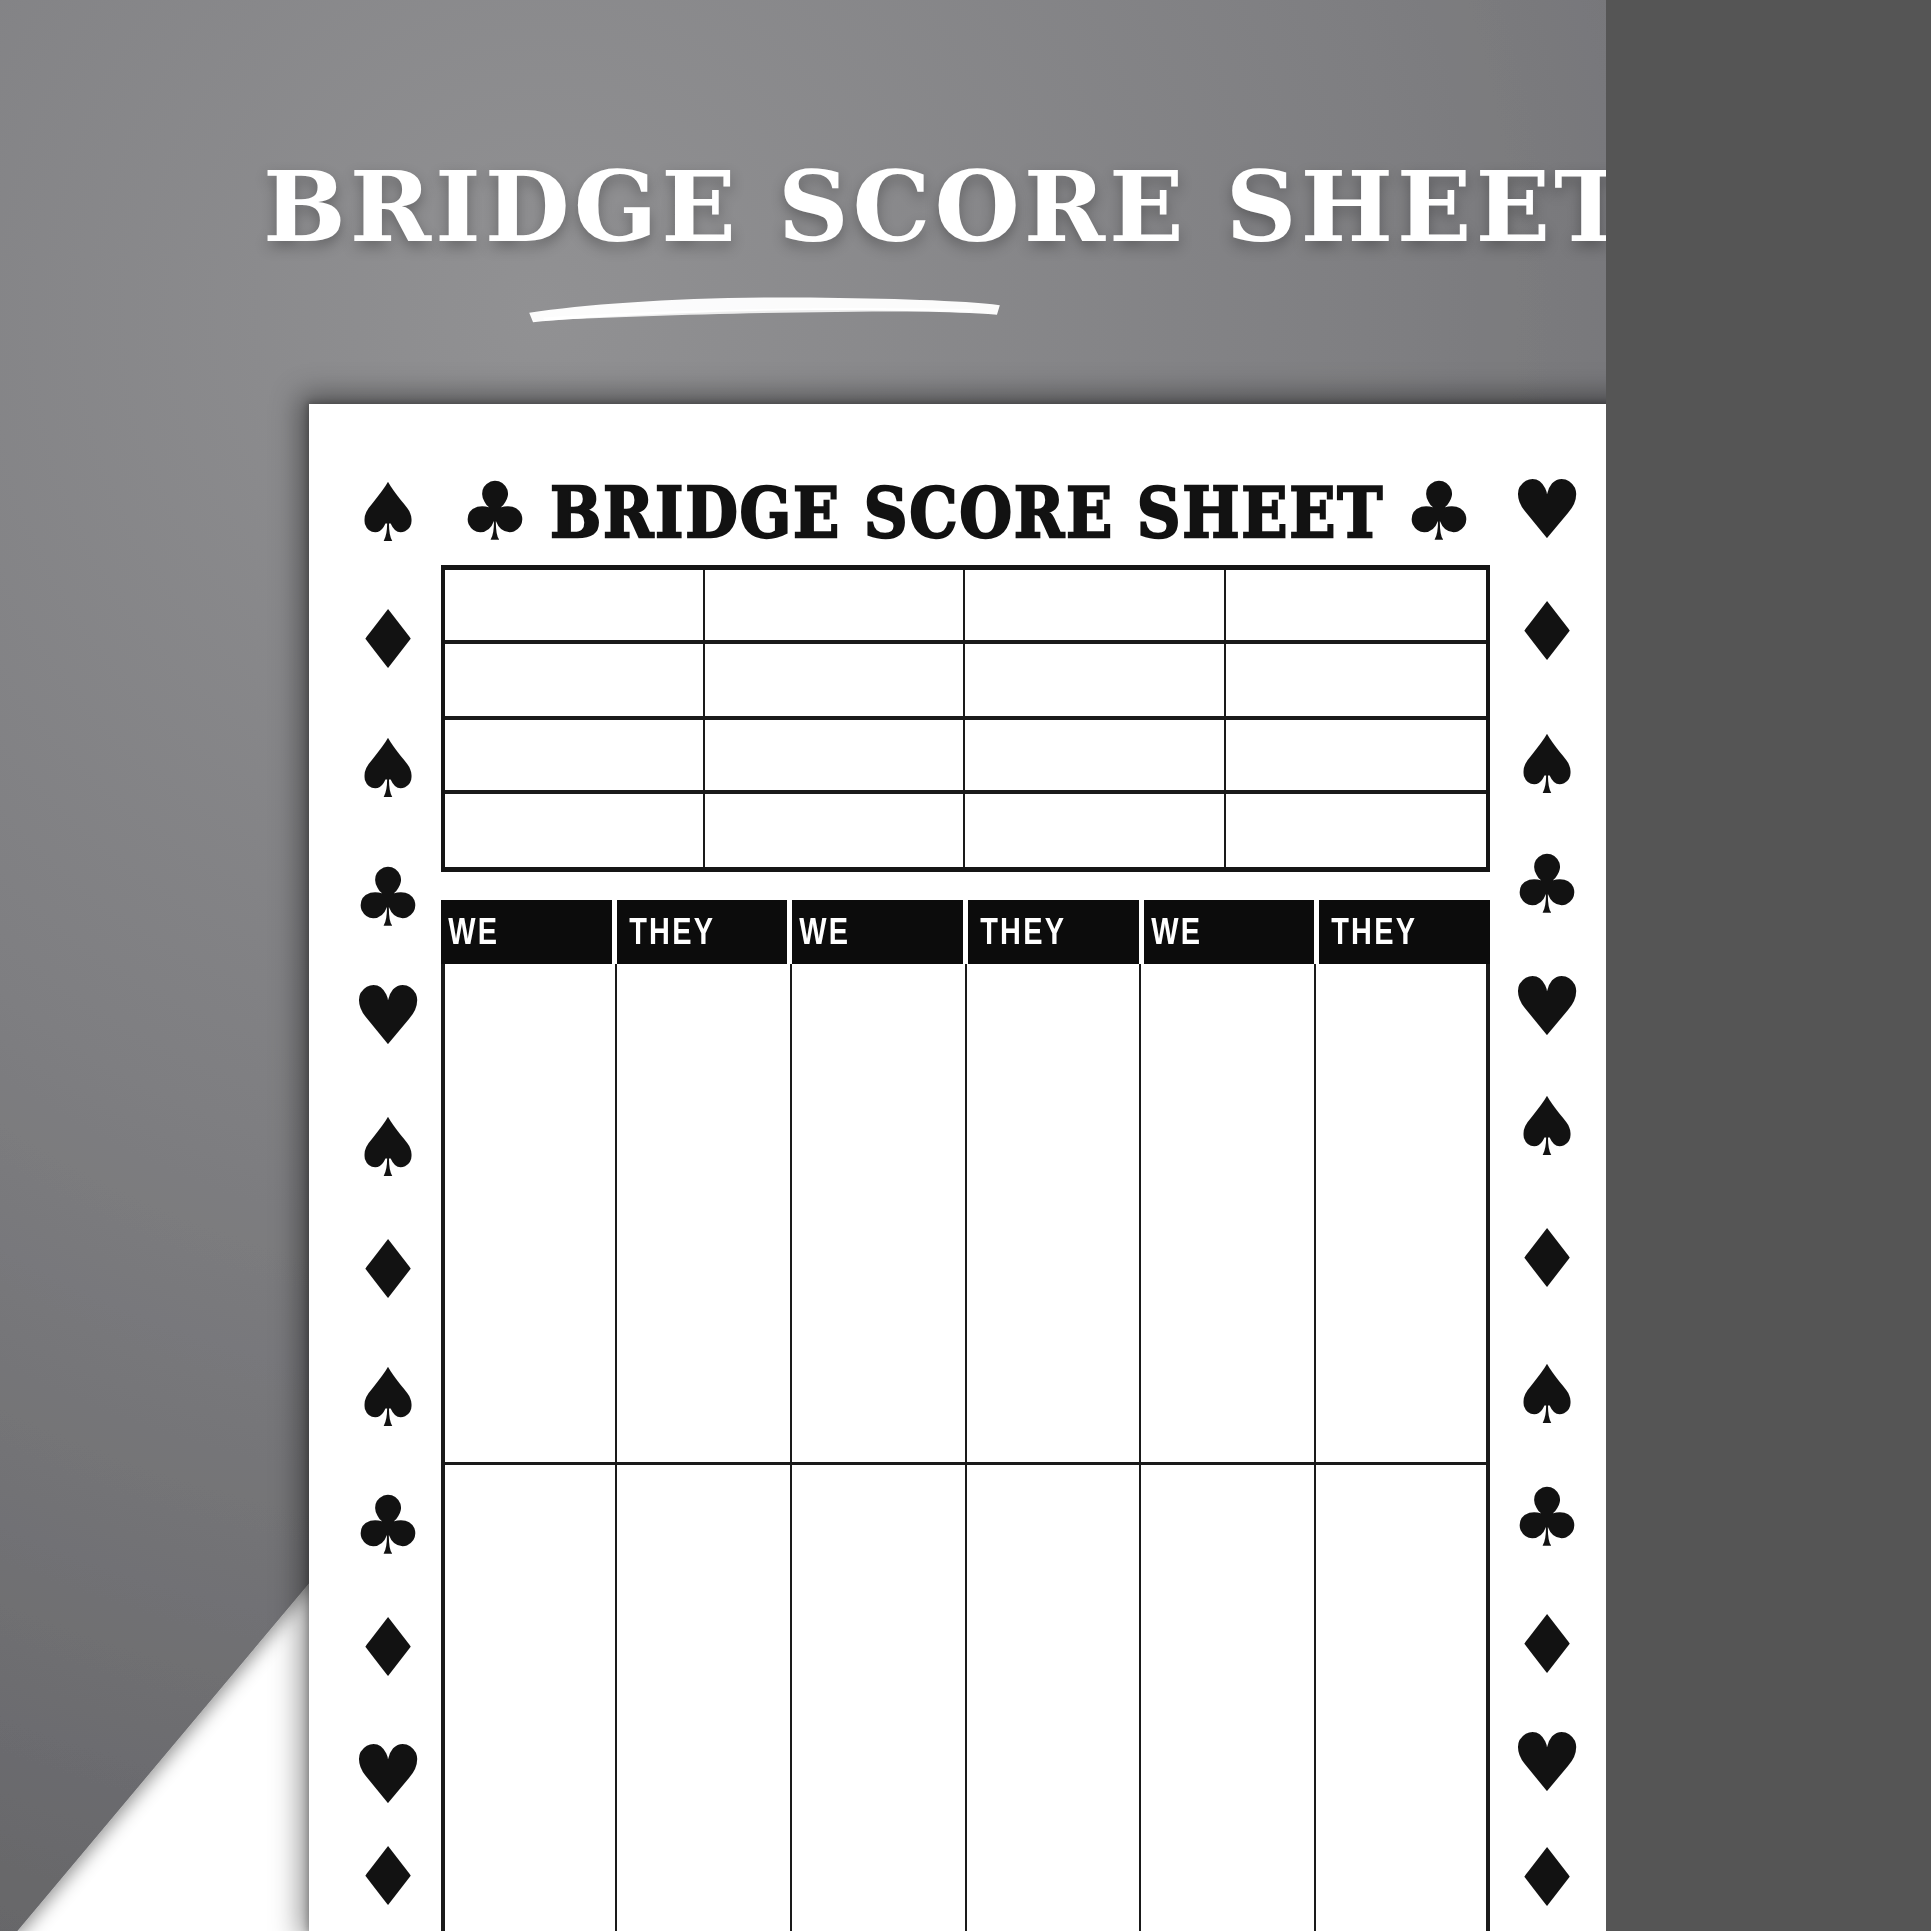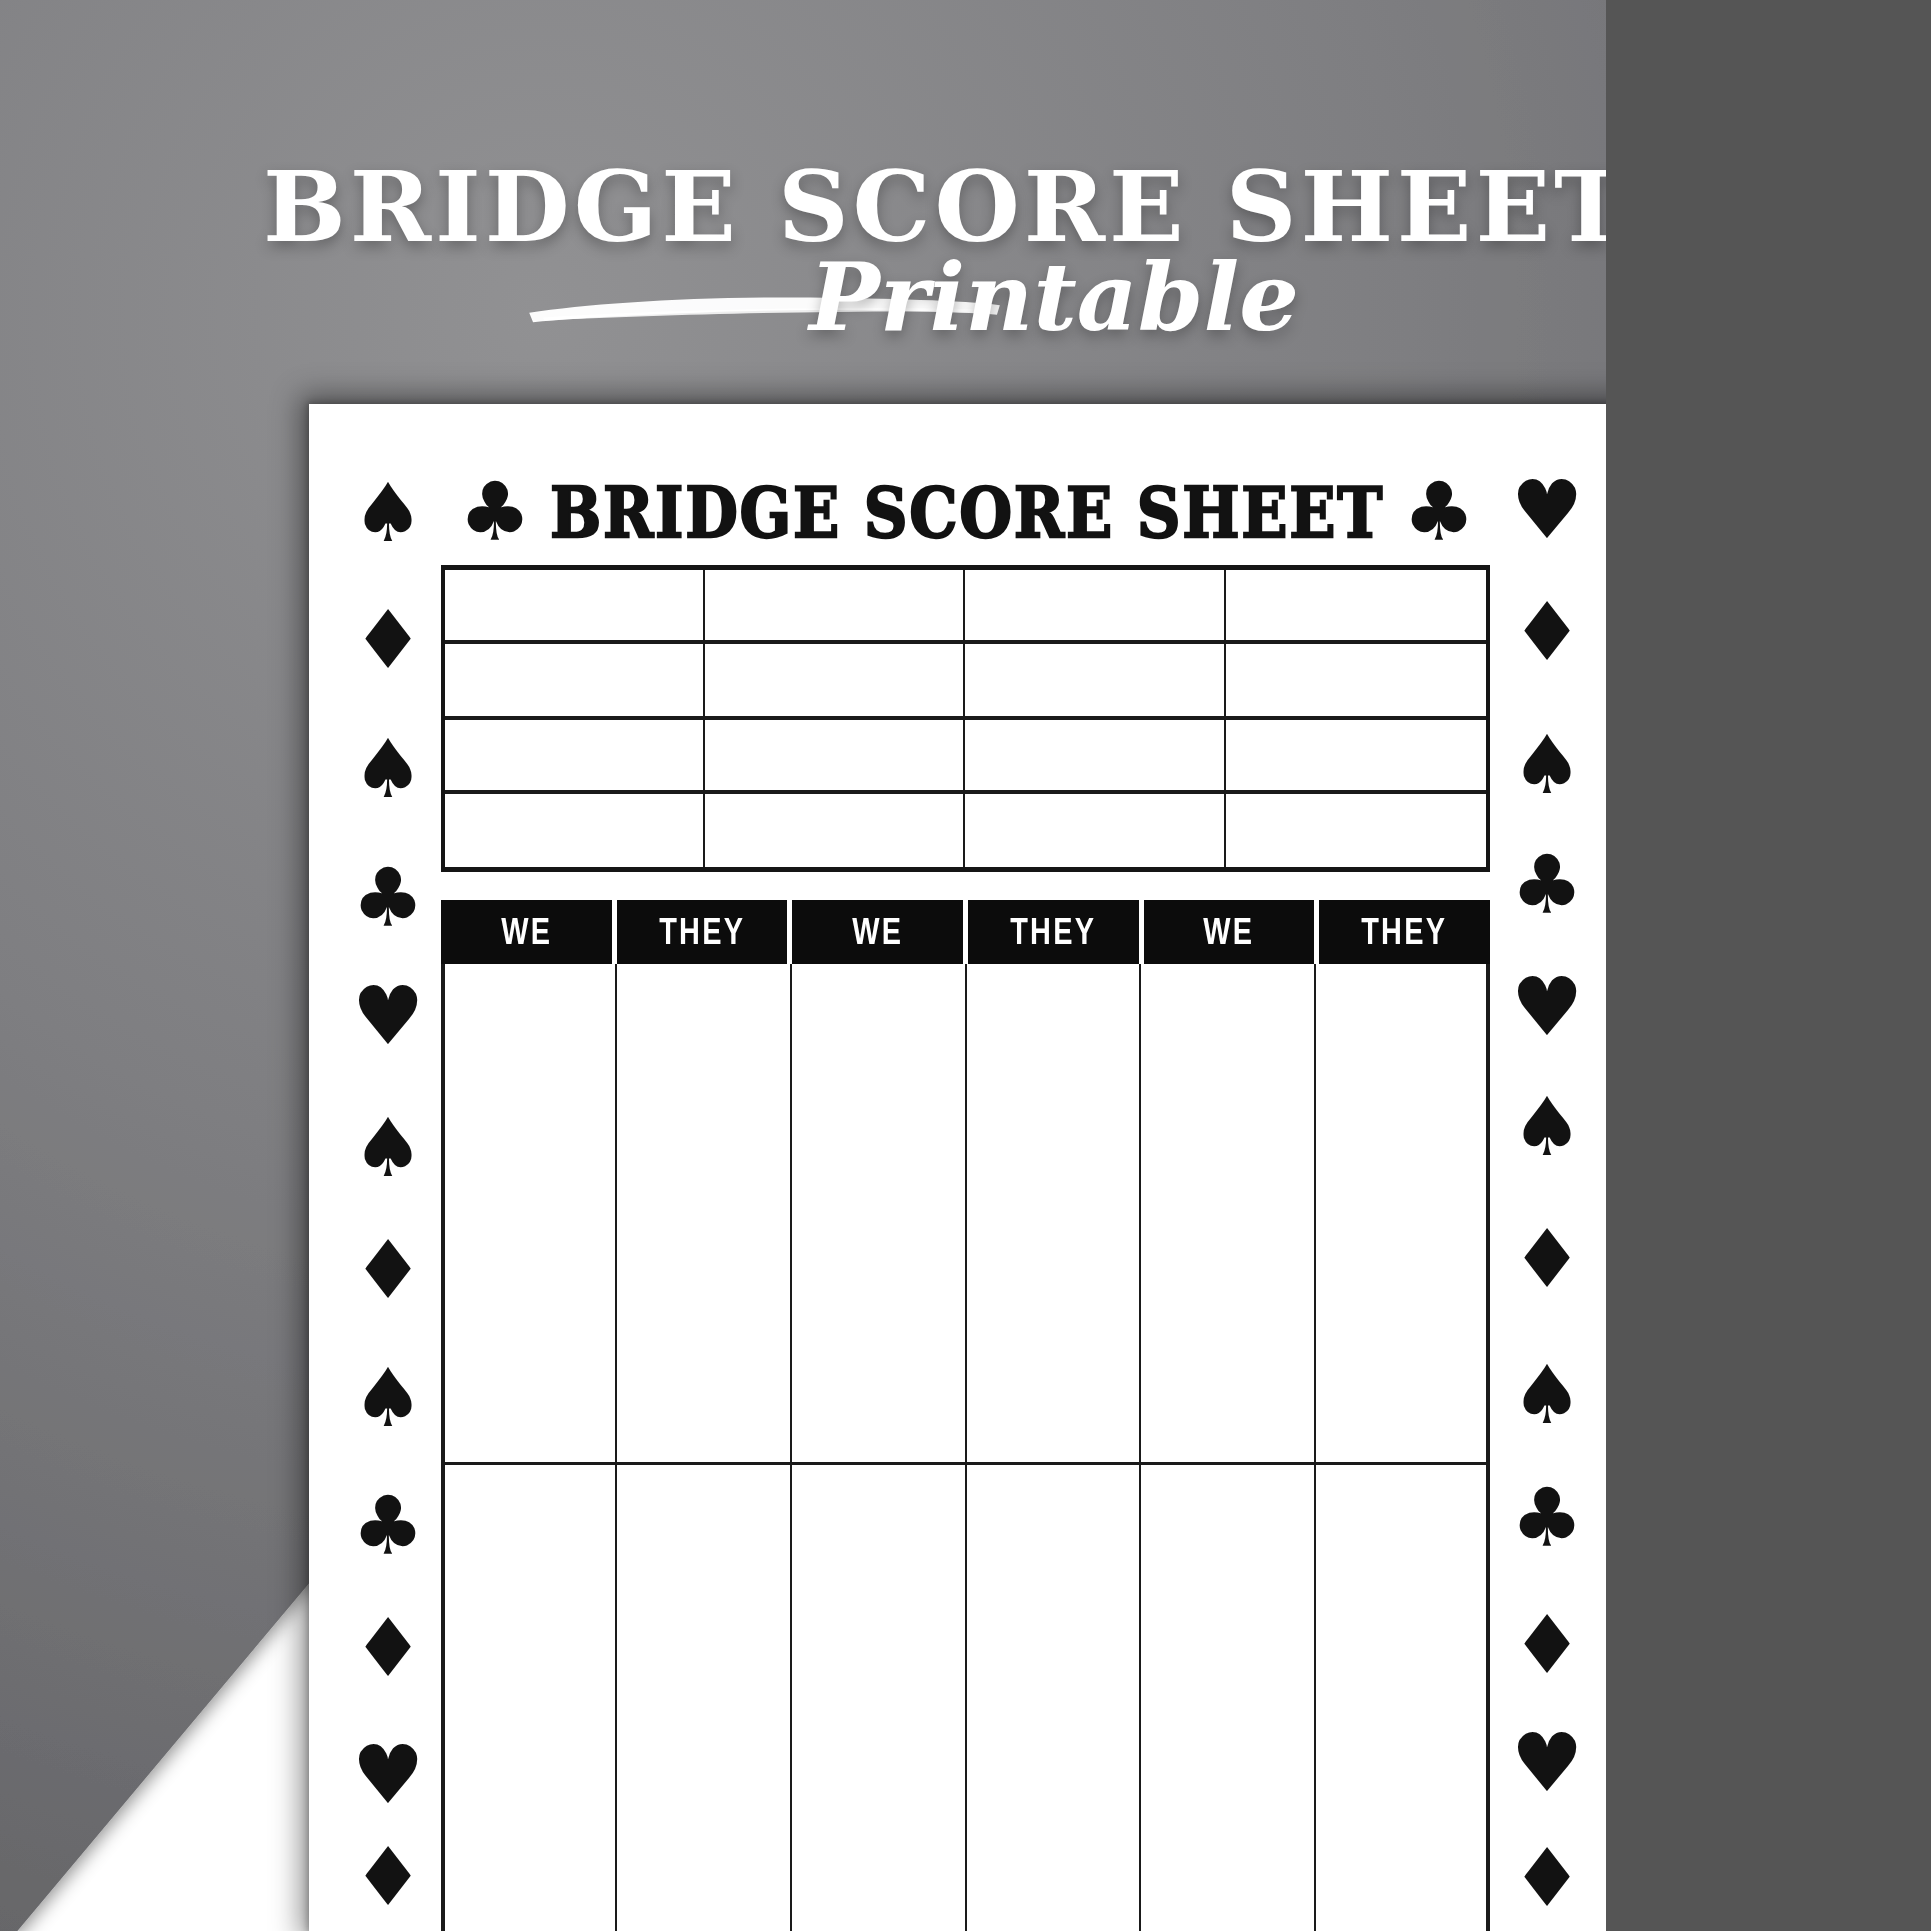--- a/index.html
+++ b/index.html
@@ -50,21 +50,21 @@
   .info-table .vline{top:0;bottom:0;width:1.9px;}
   .info-table .hline{left:0;right:0;height:3.9px;}
 
   
   .score-header{
     position:absolute;left:132px;top:496px;width:1049px;height:64px;
     display:flex;gap:4.8px;background:#ffffff;
   }
   .score-header .cell{
     flex:1;background:#0c0c0c;color:#ffffff;
-    display:flex;align-items:center;justify-content:center;
+    display:flex;align-items:center;justify-content:flex-start;
   }
   .score-header .cell span{
     display:inline-block;transform:scaleX(.78);
     font-family:"Liberation Sans", sans-serif;font-weight:bold;
     font-size:37px;letter-spacing:2.9px;
   }
   .score-body{position:absolute;left:0;top:560px;width:1318px;height:967px;}
   .score-body .vline{position:absolute;top:0;bottom:0;background:#1a1a1a;}
   .score-divider{position:absolute;left:132px;top:1058px;width:1049px;height:2.9px;background:#1a1a1a;}
 </style>
@@ -87,21 +87,20 @@
     <rect x="0" y="0" width="2000" height="2000" fill="#ffffff"></rect>
     <polygon points="0,0 2000,0 2000,326 1685,578 320,1640 18,2000 0,2000" fill="url(#grayGrad)" filter="url(#edgeShadow)"></polygon>
   </svg>
 
   <div class="heading-title">BRIDGE SCORE SHEET</div>
   <svg class="brush" width="488" height="44" viewBox="0 0 505 46">
     <path d="M6,28 C70,18 180,11 300,12 C380,13 460,15 498,20
              L495,30 C430,26 330,24 250,26 C160,28 60,33 10,38 Z" fill="#ffffff" opacity="0.97"></path>
     <path d="M20,33 C120,26 300,21 470,24 L469,27 C330,25 140,30 22,36 Z" fill="#ffffff" opacity="0.85"></path>
   </svg>
-  <div class="heading-sub">Printable</div>
 
   <div class="paper">
 
     <span class="suit" style="left:186px;top:108px">♣</span>
     <div class="sheet-title">BRIDGE SCORE SHEET</div>
     <span class="suit" style="left:1130px;top:108px">♣</span>
 
     <span class="suit" style="left:79px;top:109px">♠</span>
     <span class="suit" style="left:79px;top:236px">♦</span>
     <span class="suit" style="left:79px;top:365px">♠</span>

